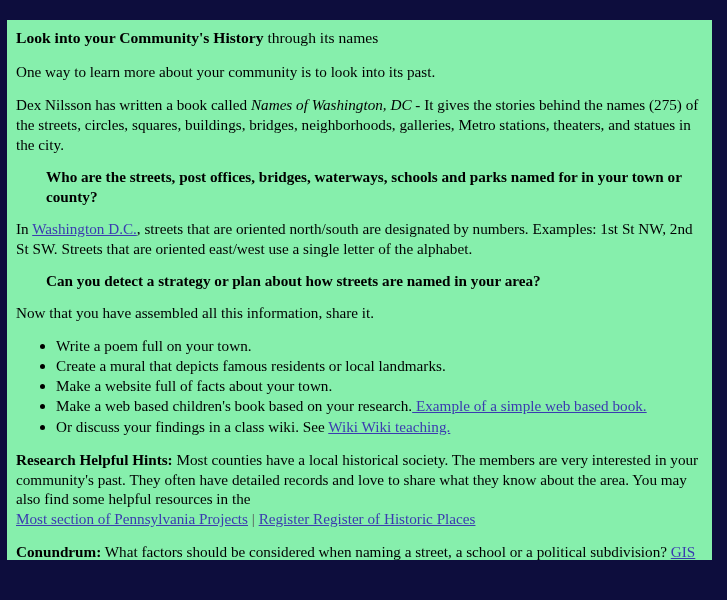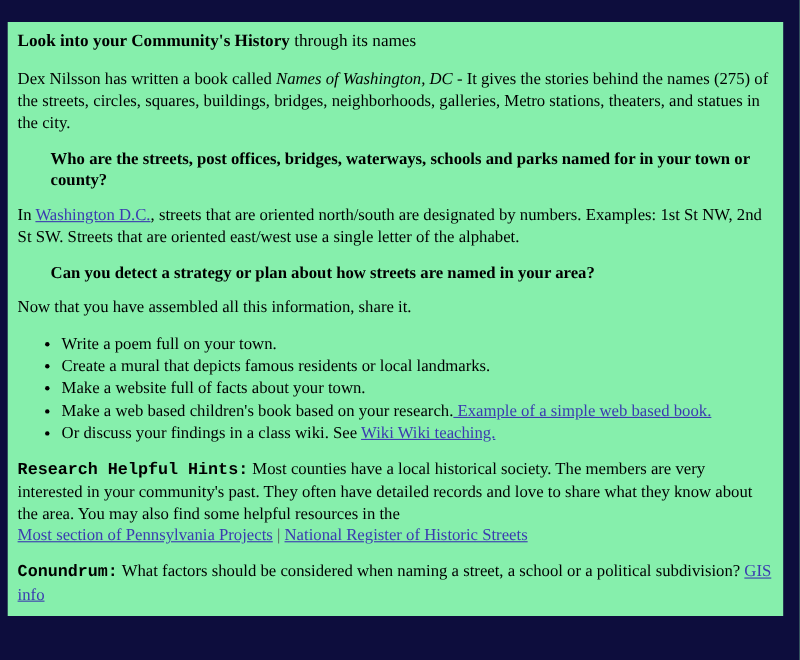--- a/index.html
+++ b/index.html
@@ -50,31 +50,32 @@
   }
   li {
     margin: 0;
     line-height: 1.33;
   }
   a {
     color: #3b3bb0;
     text-decoration: underline;
   }
   .nowrap-sep { color: #555; }
-  .bold { font-weight: bold; font-family: Liberation Mono, monospace; }
+  .bold { font-weight: bold; }
   i { font-style: italic; }
 </style>
 </head>
 <body>
 
 <div id="page-frame">
   <div id="content">
 
     <p class="h-line"><b>Look into your Community's History</b><span> through its names</span></p>
 
+    <p>One way to learn more about your community is to look into its past.</p>
 
 
     <p><span>Dex Nilsson has written a book called </span><i>Names of Washington, DC</i><span> - It gives the stories behind the names (275) of the streets, circles, squares, buildings, bridges, neighborhoods, galleries, Metro stations, theaters, and statues in the city.</span></p>
 
     <p class="center-q">Who are the streets, post offices, bridges, waterways, schools and parks named for in your town or county?</p>
 
     <p><span>In </span><a href="#">Washington D.C.</a><span>, streets that are oriented north/south are designated by numbers. Examples: 1st St NW, 2nd St SW. Streets that are oriented east/west use a single letter of the alphabet.</span></p>
 
     <p class="center-q">Can you detect a strategy or plan about how streets are named in your area?</p>
 
@@ -82,19 +83,19 @@
 
     <ul>
       <li><span>Write a poem full on your town.</span></li>
       <li><span>Create a mural that depicts famous residents or local landmarks.</span></li>
       <li><span>Make a website full of facts about your town.</span></li>
       <li><span>Make a web based children's book based on your research.</span><a href="#"> Example of a simple web based book. </a></li>
       <li><span>Or discuss your findings in a class wiki. See </span><a href="#">Wiki Wiki teaching.</a></li>
     </ul>
 
     <p><span class="bold">Research Helpful Hints:</span><span> Most counties have a local historical society. The members are very interested in your community's past. They often have detailed records and love to share what they know about the area. You may also find some helpful resources in the</span><br>
-      <a href="#">Most section of Pennsylvania Projects</a><span class="nowrap-sep"> | </span><a href="#">National Register of Historic Streets</a>
+      <a href="#">Most section of Pennsylvania Projects</a><span class="nowrap-sep"> | </span><a href="#">Register Register of Historic Places</a>
     </p>
 
     <p><span class="bold">Conundrum:</span><span> What factors should be considered when naming a street, a school or a political subdivision? </span><a href="#">GIS info</a></p>
 
   </div>
 </div>
 
 </body></html>

